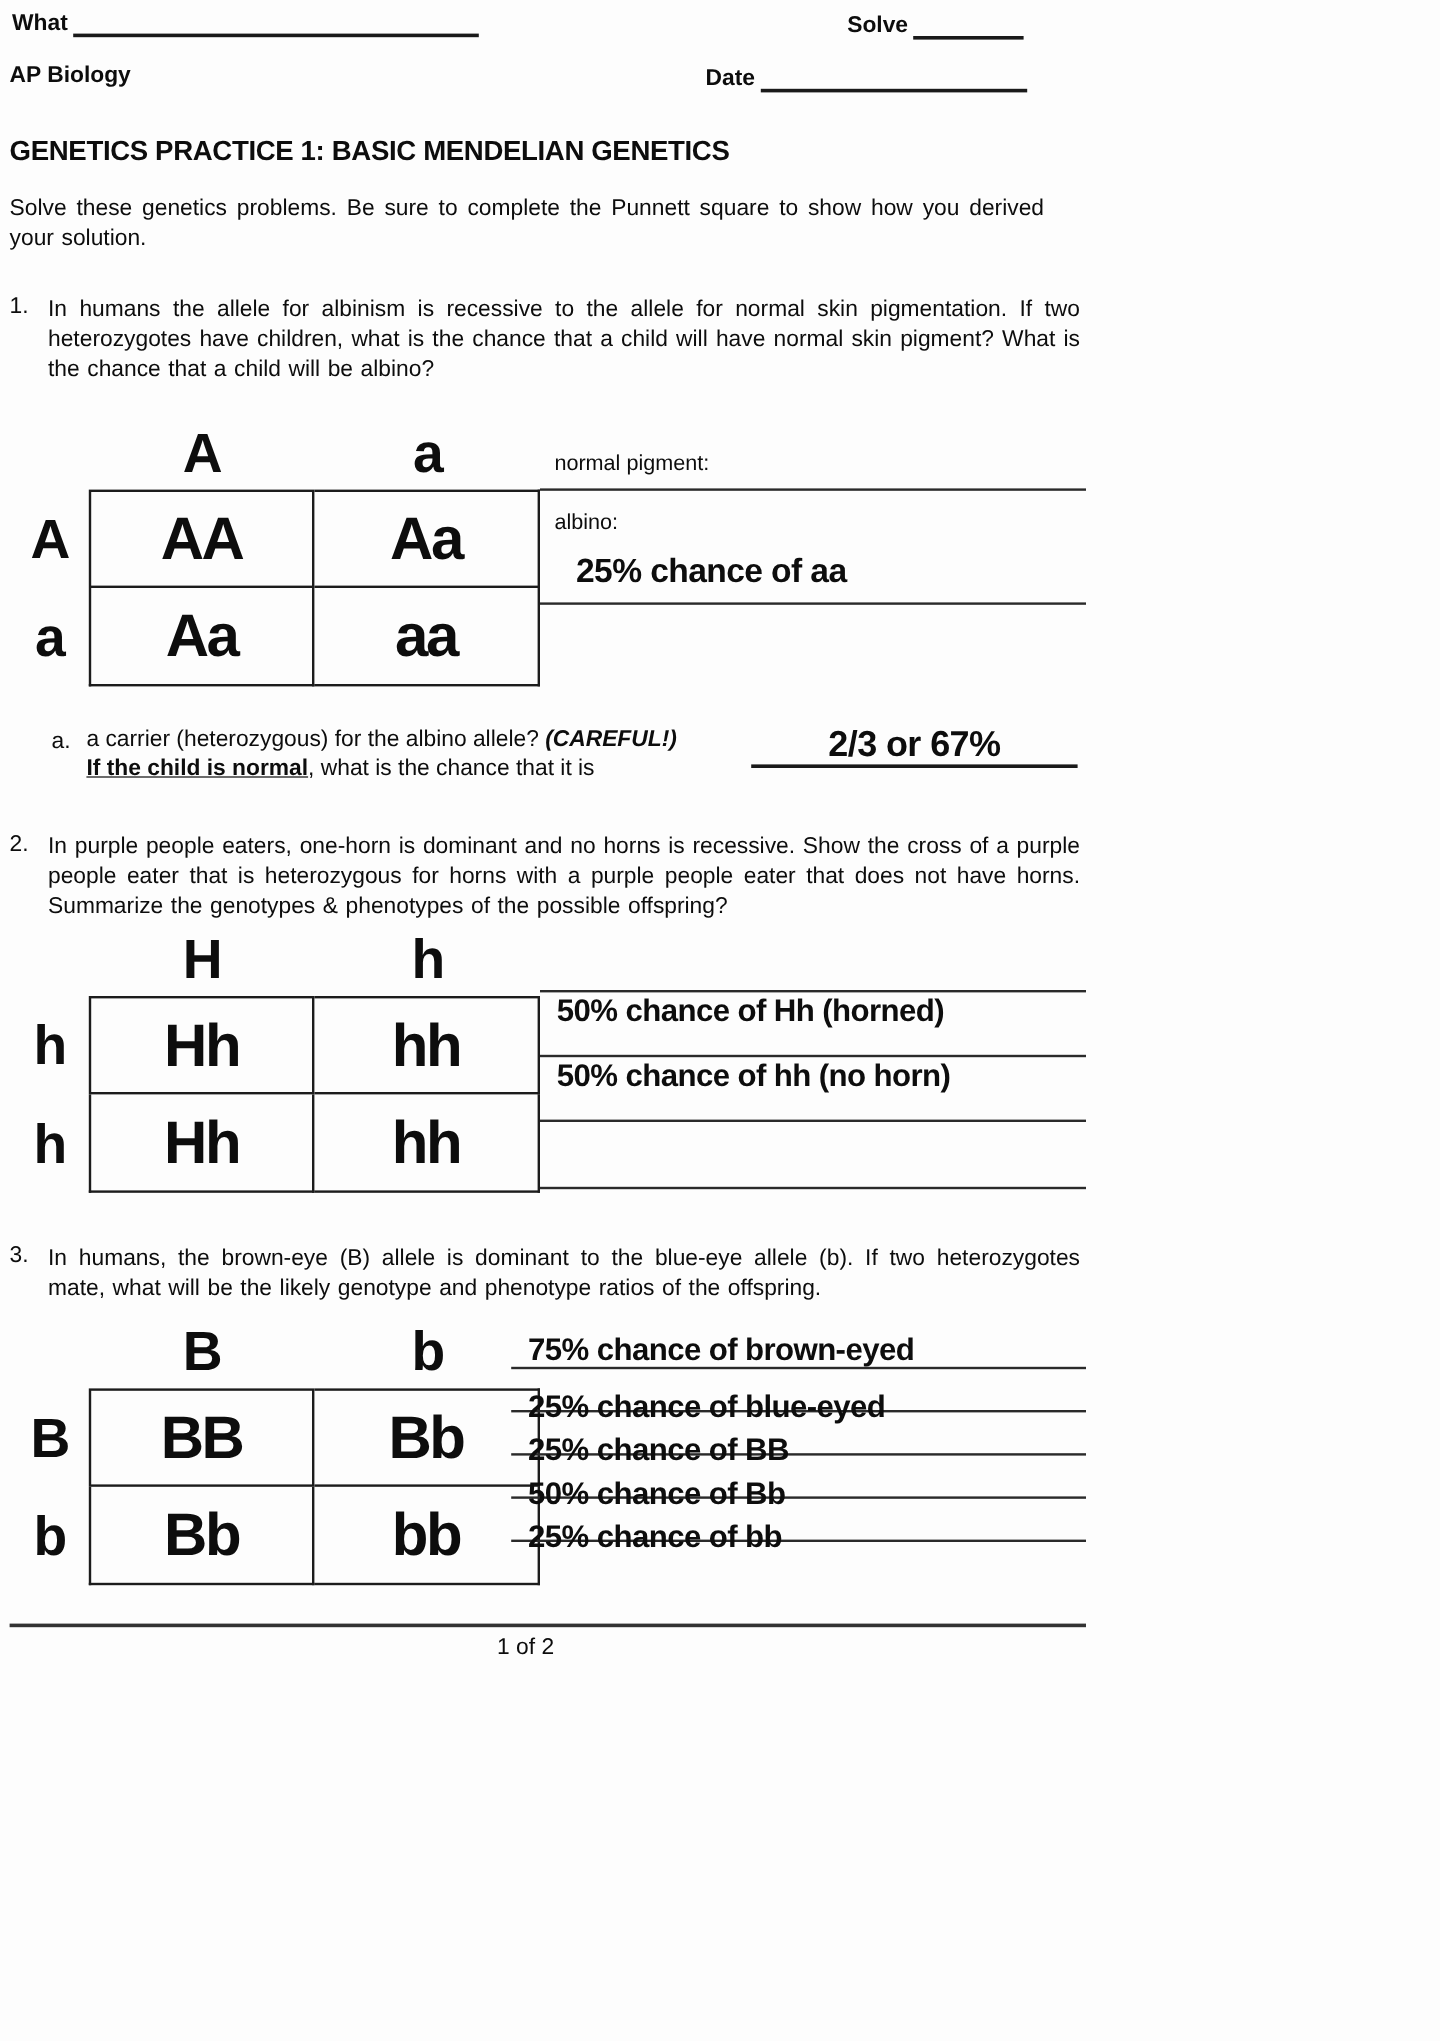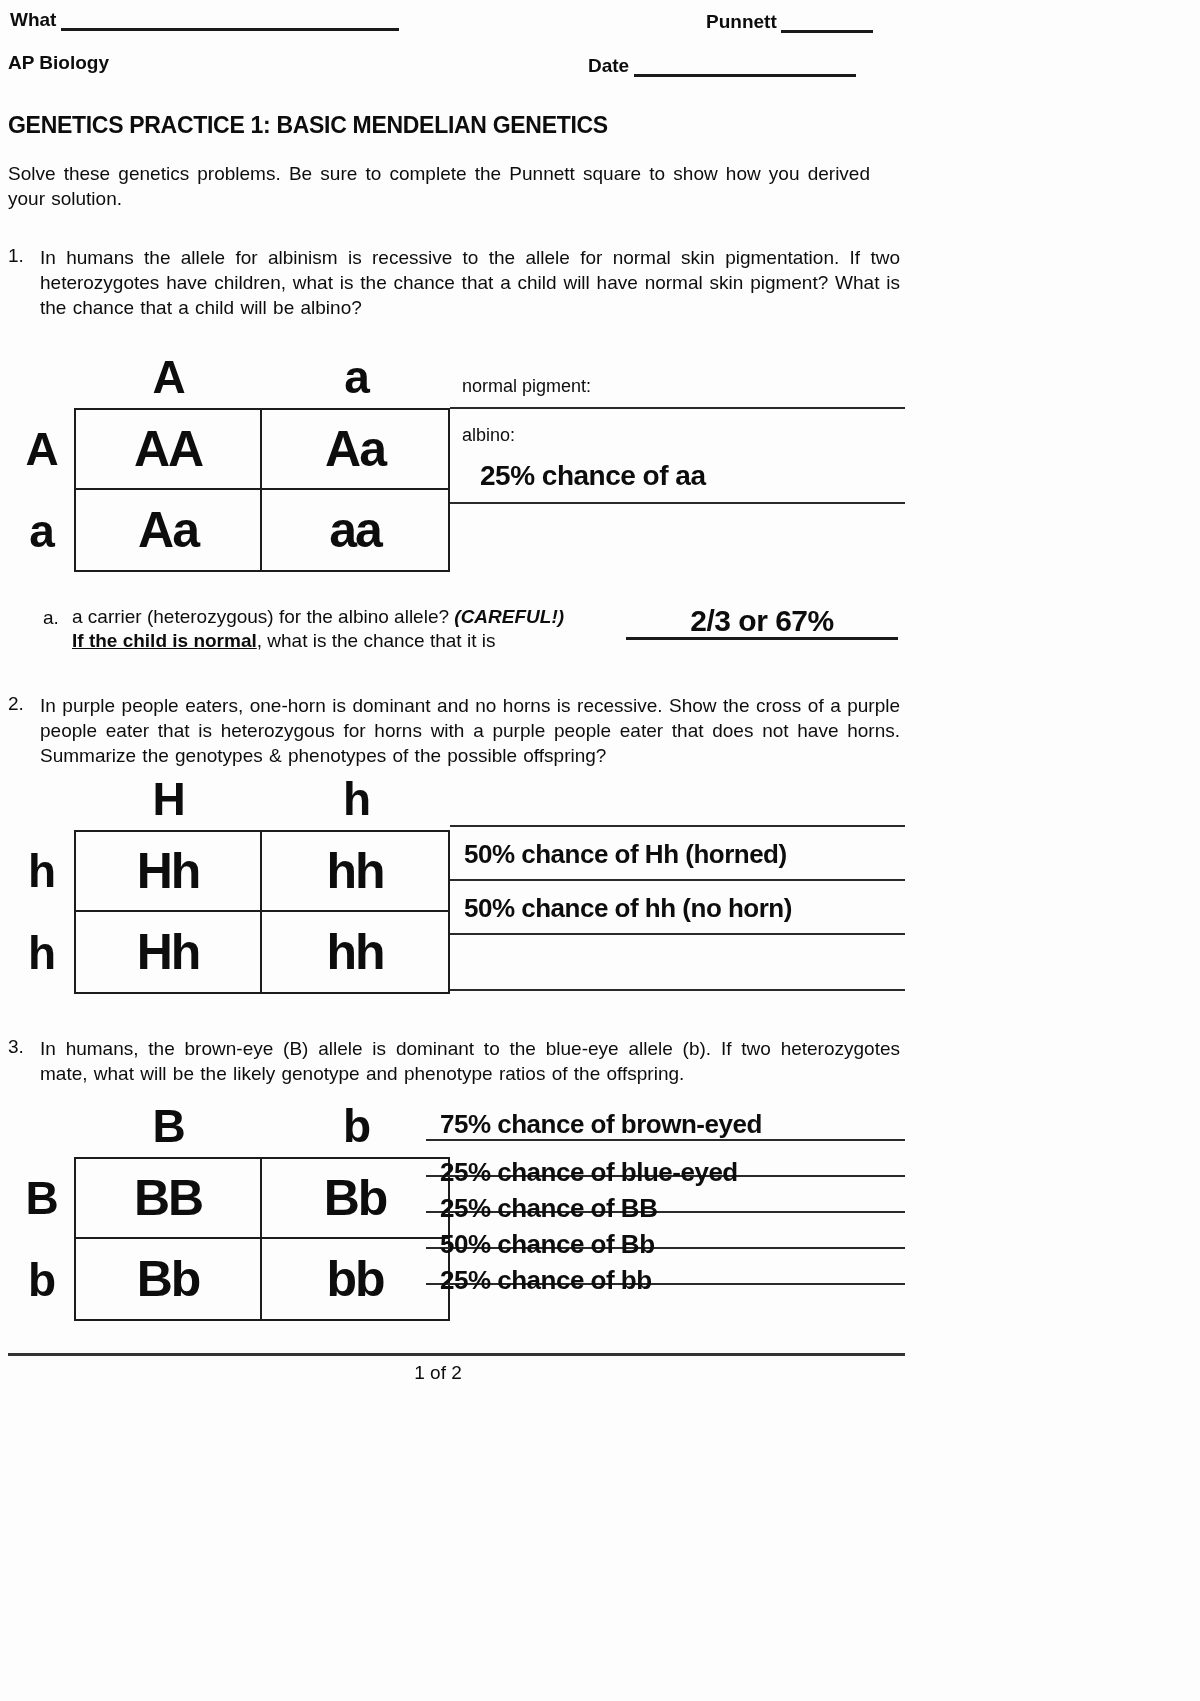--- a/index.html
+++ b/index.html
@@ -40,21 +40,21 @@
   .c-br { border-right-width:2px; border-bottom-width:2px; }
 
   
   .rcol1 { position:absolute; left:442px; top:0; width:455px; }
   .rcol1 .small-lbl { font-size:18px; margin:30px 0 0 12px; }
   .rcol1 .big-val { font-size:28px; font-weight:bold; margin:12px 0 0 30px; letter-spacing:-0.5px; }
   .rcol1 .rule { border-bottom:2px solid #2a2a2a; height:10px; }
 
   .rcol2 { position:absolute; left:442px; top:0; width:455px; }
   .rcol2 .toprule { height:49px; border-bottom:2px solid #2a2a2a; }
-  .rcol2 .ansrow { height:54px; border-bottom:2px solid #2a2a2a; box-sizing:border-box; padding:12px 0 0 14px; font-size:26px; font-weight:bold; letter-spacing:-0.5px; }
+  .rcol2 .ansrow { height:54px; border-bottom:2px solid #2a2a2a; box-sizing:border-box; padding:0 0 0 14px; font-size:26px; font-weight:bold; letter-spacing:-0.5px; }
   .rcol2 .endrule { height:54px; border-bottom:2px solid #2a2a2a; }
 
   .rcol3 { position:absolute; left:418px; top:0; width:479px; }
   .rcol3 .ansrow { box-sizing:border-box; border-bottom:2px solid #2a2a2a; padding-left:14px; font-size:26px; font-weight:bold; letter-spacing:-0.5px; }
   .rcol3 .ansrow.first { height:38px; padding-top:6px; }
   .rcol3 .ansrow.next { height:36px; padding-top:16px; }
 
   
   .suba { position:relative; margin-top:32px; height:66px; padding-left:35px; font-size:19px; line-height:24px; }
   .suba .letter { position:absolute; left:35px; top:1px; }
@@ -73,21 +73,21 @@
 
 <div class="page">
   <div class="content">
 
     <div class="hdr">
       <div class="hdr-name">
         <span class="lbl">What</span>
         <span class="blank" style="width:338px;"></span>
       </div>
       <div class="hdr-period">
-        <span class="lbl">Punnett</span>
+        <span class="lbl">Solve</span>
         <span class="blank" style="width:92px;"></span>
       </div>
       <div class="hdr-course">
         <span class="lbl">AP Biology</span>
       </div>
       <div class="hdr-date">
         <span class="lbl">Date</span>
         <span class="blank" style="width:222px;"></span>
       </div>
     </div>

